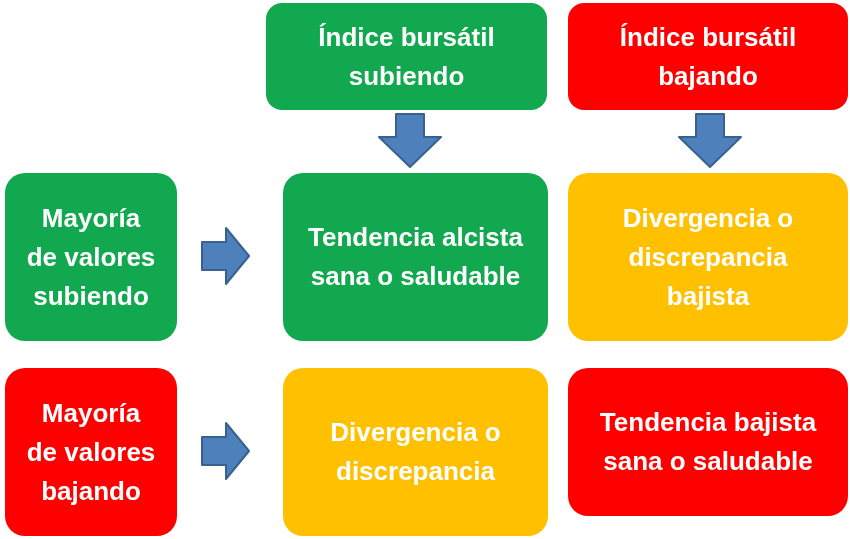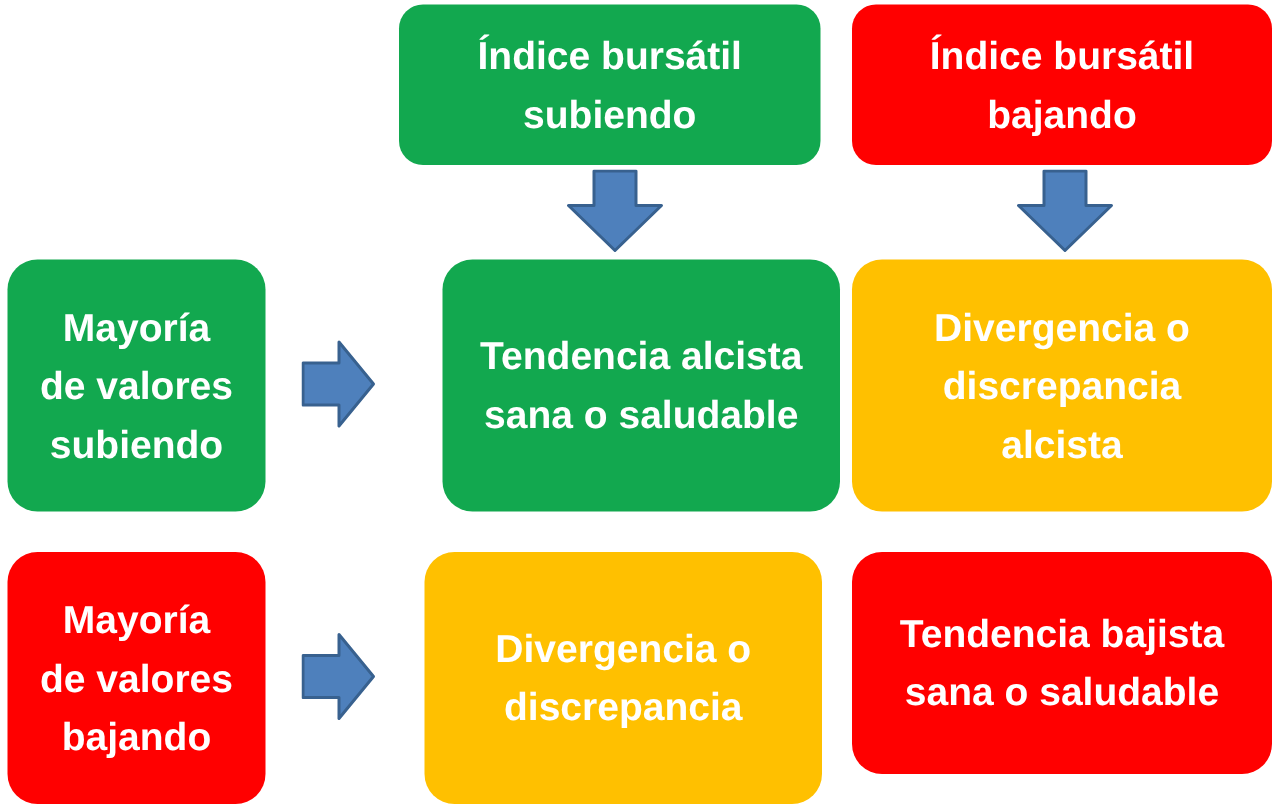--- a/index.html
+++ b/index.html
@@ -24,21 +24,21 @@
     justify-content: center;
     text-align: center;
   }
   .box .line { white-space: nowrap; }
 
   
   .b-index-rising   { left: 266px; top: 3px;   width: 281px; height: 107px; border-radius: 16px; }
   .b-index-falling  { left: 568px; top: 3px;   width: 280px; height: 107px; border-radius: 16px; }
   
   .b-majority-rising   { left: 5px;   top: 173px; width: 172px; height: 168px; }
-  .b-healthy-uptrend   { left: 295px; top: 173px; width: 265px; height: 168px; }
+  .b-healthy-uptrend   { left: 283px; top: 173px; width: 265px; height: 168px; }
   .b-bullish-divergence{ left: 568px; top: 173px; width: 280px; height: 168px; }
   
   .b-majority-falling  { left: 5px;   top: 368px; width: 172px; height: 168px; }
   .b-bearish-divergence{ left: 283px; top: 368px; width: 265px; height: 168px; }
   .b-healthy-downtrend { left: 568px; top: 368px; width: 280px; height: 148px; }
 
   .arrow { position: absolute; }
   .a-down-1  { left: 378px; top: 113px; }
   .a-down-2  { left: 678px; top: 113px; }
   .a-right-1 { left: 201px; top: 226px; }
@@ -77,21 +77,21 @@
   </svg>
 
   <div class="box b-healthy-uptrend" style="background: rgb(18, 168, 79); color: rgb(255, 255, 255);">
     <div class="line">Tendencia alcista</div>
     <div class="line">sana o saludable</div>
   </div>
 
   <div class="box b-bullish-divergence" style="background: rgb(255, 192, 0); color: rgb(255, 255, 255);">
     <div class="line">Divergencia o</div>
     <div class="line">discrepancia</div>
-    <div class="line">alcista</div>
+    <div class="line">bajista</div>
   </div>
 
   <div class="box b-majority-falling" style="background: rgb(255, 0, 0); color: rgb(255, 255, 255);">
     <div class="line">Mayoría</div>
     <div class="line">de valores</div>
     <div class="line">bajando</div>
   </div>
 
   <svg class="arrow a-right-2" width="50" height="60" viewBox="0 0 50 60">
     <polygon points="1,16 25,16 25,2 48,30 25,58 25,44 1,44" stroke-width="2" stroke-linejoin="round" fill="#4E80BC" stroke="#38618F"></polygon>

